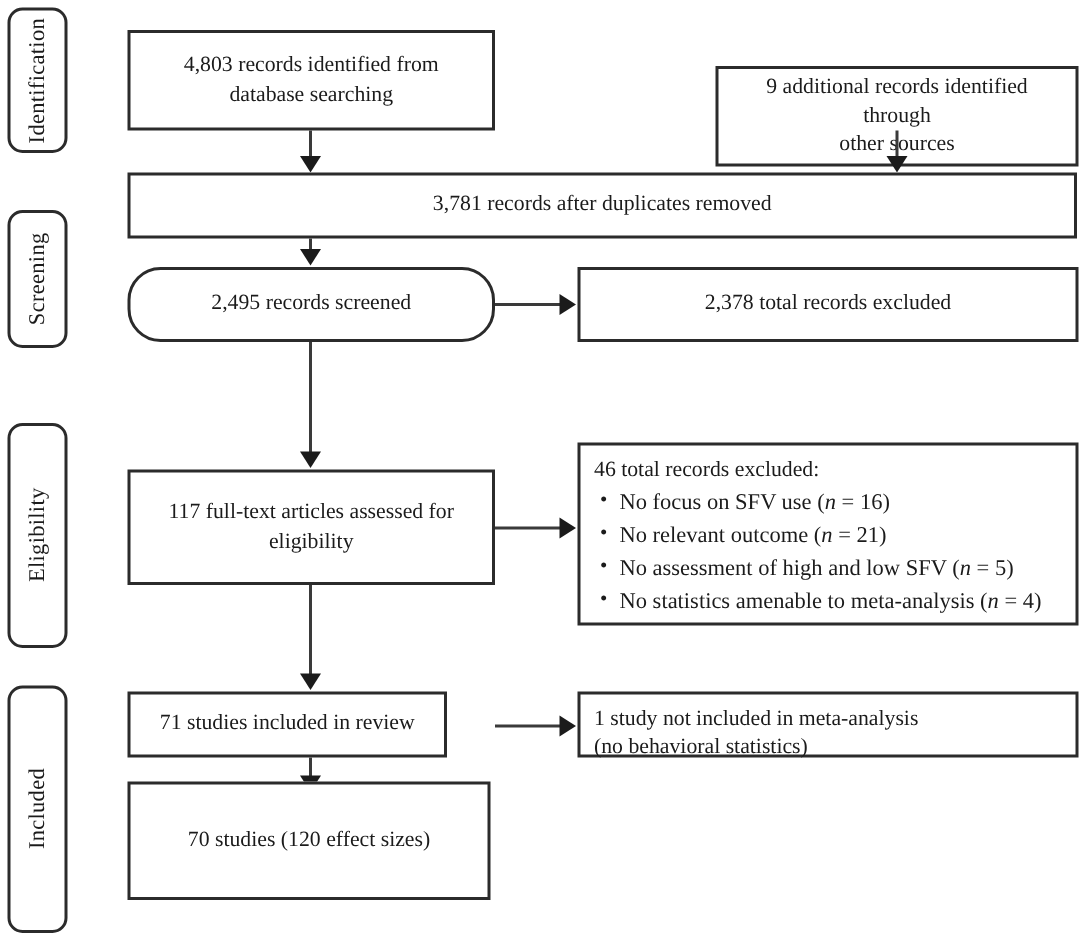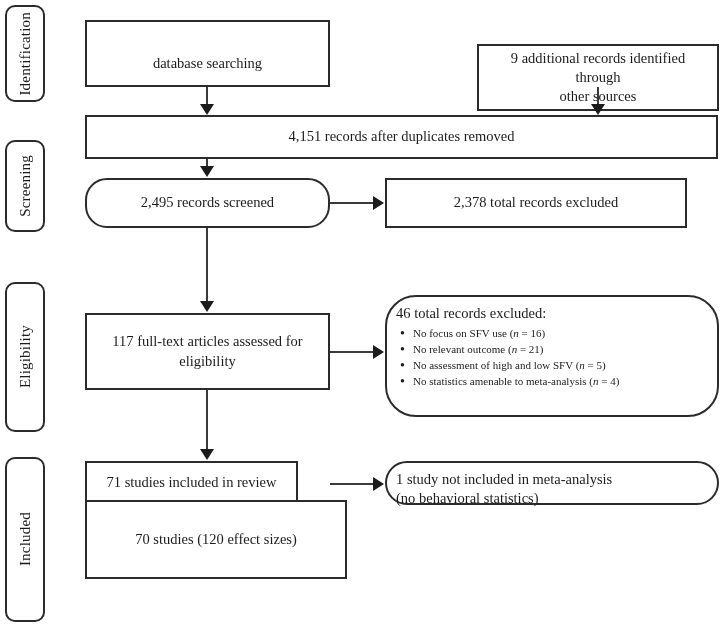--- a/index.html
+++ b/index.html
@@ -49,38 +49,37 @@
     text-align: center;
     font-size: 14.5px;
     line-height: 1.32;
     padding: 4px 8px;
   }
   .box.left-align {
     justify-content: flex-end;
     text-align: left;
     align-items: flex-start;
     padding: 7px 9px;
-    border-radius: 31px;
   }
   .box .txt { display: block; width: 100%; }
 
   
   .excl-title {
     display: block;
     font-size: 14.5px;
     line-height: 1.3;
     margin: 0 0 2px 0;
   }
   ul.excl-list {
     list-style: none;
     margin: 0;
     padding: 0;
   }
   ul.excl-list li {
-    font-size: 11px;
+    font-size: 15px;
     line-height: 1.46;
     padding-left: 17px;
     position: relative;
     white-space: nowrap;
   }
   ul.excl-list li::before {
     content: "\2022";
     position: absolute;
     left: 4px;
     top: -1px;
@@ -132,50 +131,50 @@
   <div class="stage" style="left:5px; top:282px; width:40px; height:150px;">
     <span class="stage-label">Eligibility</span>
   </div>
 
   <div class="stage" style="left:5px; top:457px; width:40px; height:165px;">
     <span class="stage-label">Included</span>
   </div>
 
   <div class="box" style="left:85px; top:20px; width:245px; height:67px;">
     <span class="txt">
-      <br>
+      <span>4,803 records identified from</span><br>
       <span>database searching</span>
     </span>
   </div>
 
   <div class="box" style="left:477px; top:20px; width:242px; height:67px;margin-top:24px;">
     <span class="txt">
       <span>9 additional records identified through</span><br>
       <span>other sources</span>
     </span>
   </div>
 
   <div class="vline" style="left:206px; top:87px; height:19px;"></div>
   <div class="arrow-down" style="left:200px; top:104px;"></div>
 
   <div class="vline" style="left:597px; top:87px; height:19px;"></div>
   <div class="arrow-down" style="left:591px; top:104px;"></div>
 
   <div class="box" style="left:85px; top:115px; width:633px; height:44px;">
-    <span class="txt">4,151 records after duplicates removed</span>
+    <span class="txt">3,781 records after duplicates removed</span>
   </div>
 
   <div class="vline" style="left:206px; top:159px; height:9px;"></div>
   <div class="arrow-down" style="left:200px; top:166px;"></div>
 
   <div class="box" style="left:85px; top:178px; width:245px; height:50px;border-radius:22px;">
     <span class="txt">2,495 records screened</span>
   </div>
 
-  <div class="box" style="left:385px; top:178px; width:302px; height:50px;justify-content:center;">
+  <div class="box" style="left:385px; top:178px; width:334px; height:50px;justify-content:center;">
     <span class="txt">2,378 total records excluded</span>
   </div>
 
   <div class="hline" style="left:330px; top:202px; width:45px;"></div>
   <div class="arrow-right" style="left:373px; top:196px;"></div>
 
   <div class="vline" style="left:206px; top:228px; height:77px;"></div>
   <div class="arrow-down" style="left:200px; top:301px;"></div>
 
   <div class="box" style="left:85px; top:313px; width:245px; height:77px;">
@@ -213,19 +212,19 @@
       <span>(no behavioral statistics)</span>
     </span>
   </div>
 
   <div class="hline" style="left:330px; top:483px; width:45px;"></div>
   <div class="arrow-right" style="left:373px; top:477px;"></div>
 
   <div class="vline" style="left:206px; top:505px; height:14px;"></div>
   <div class="arrow-down" style="left:200px; top:517px;"></div>
 
-  <div class="box" style="left:85px; top:500px; width:262px; height:79px;">
+  <div class="box" style="left:85px; top:521px; width:242px; height:79px;">
     <span class="txt">
       <span>70 studies (120 effect sizes)</span><br>
     </span>
   </div>
 
 </div>
 
 </body></html>

